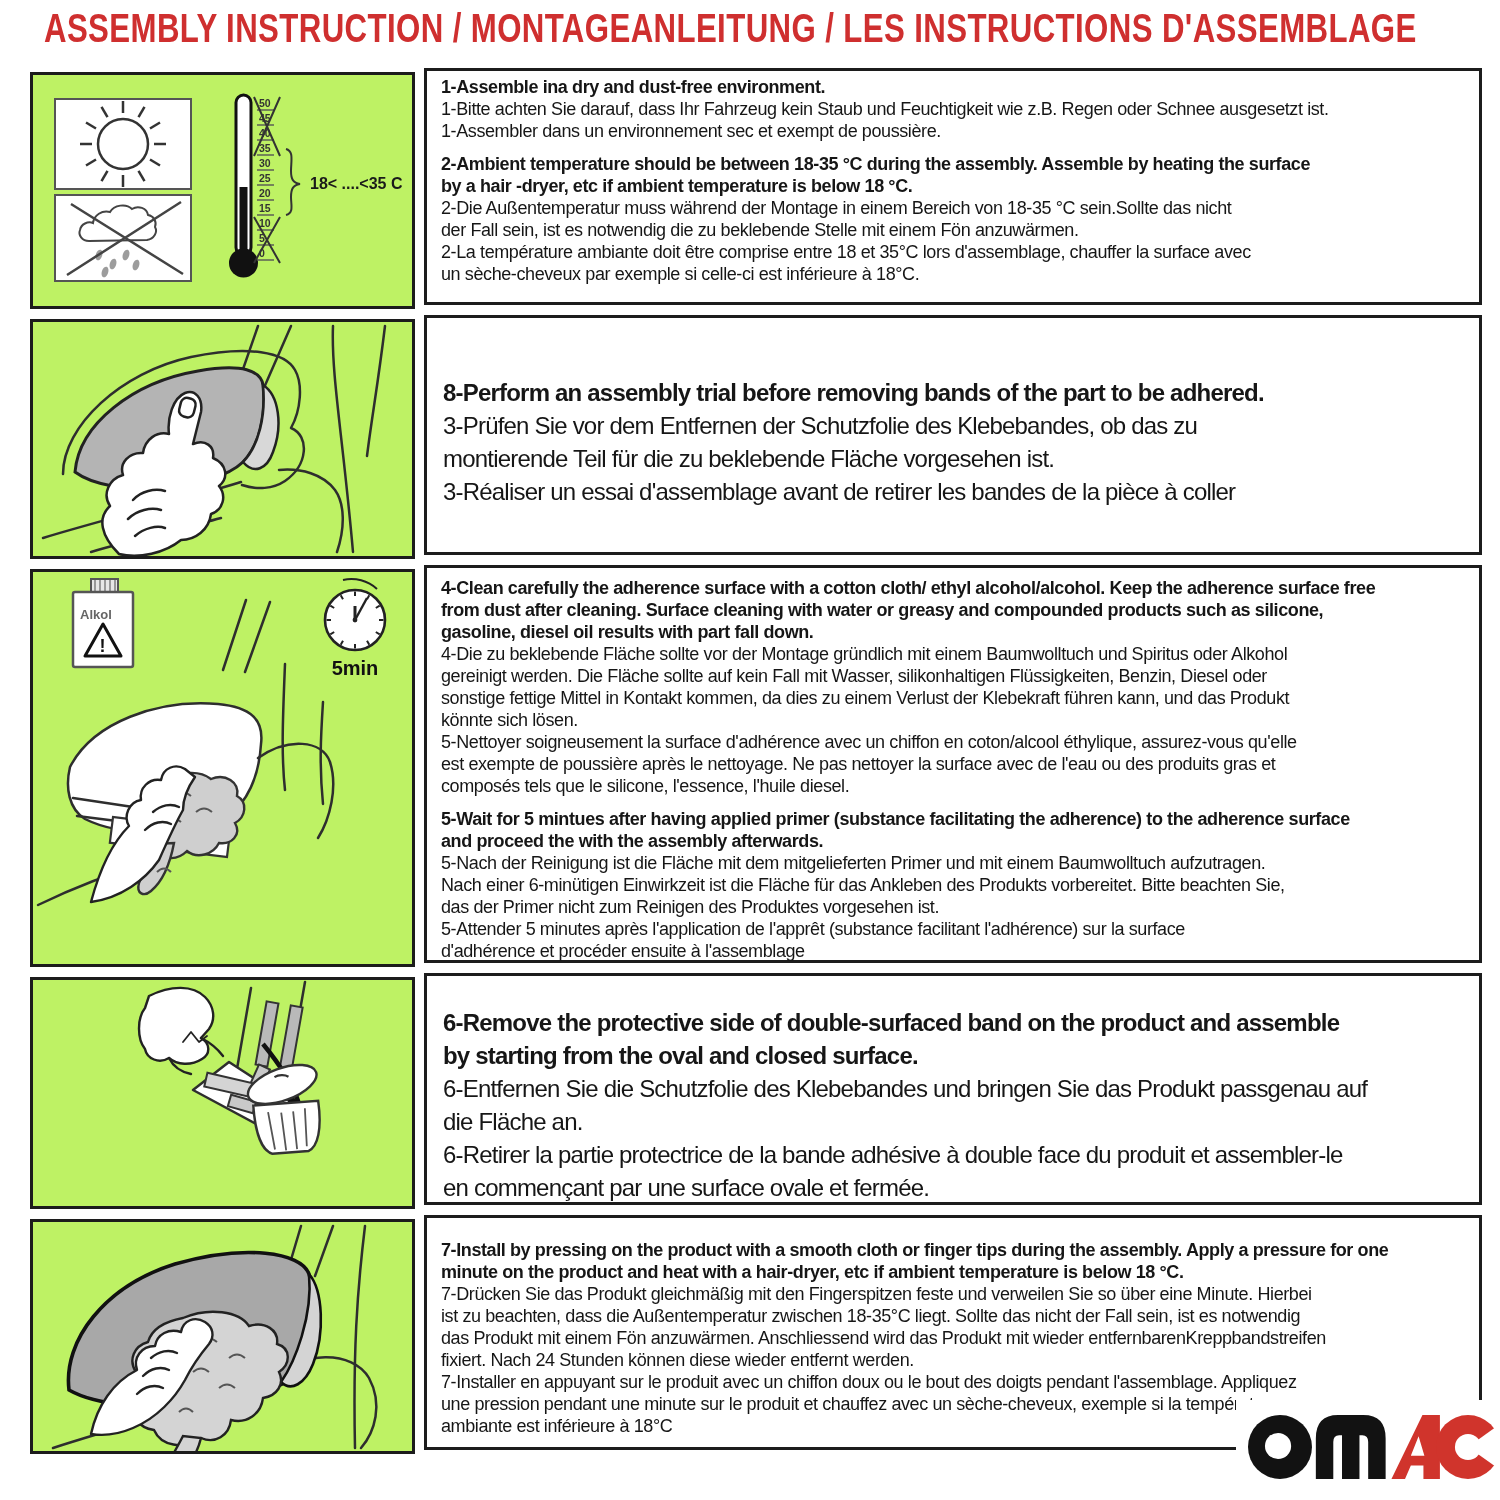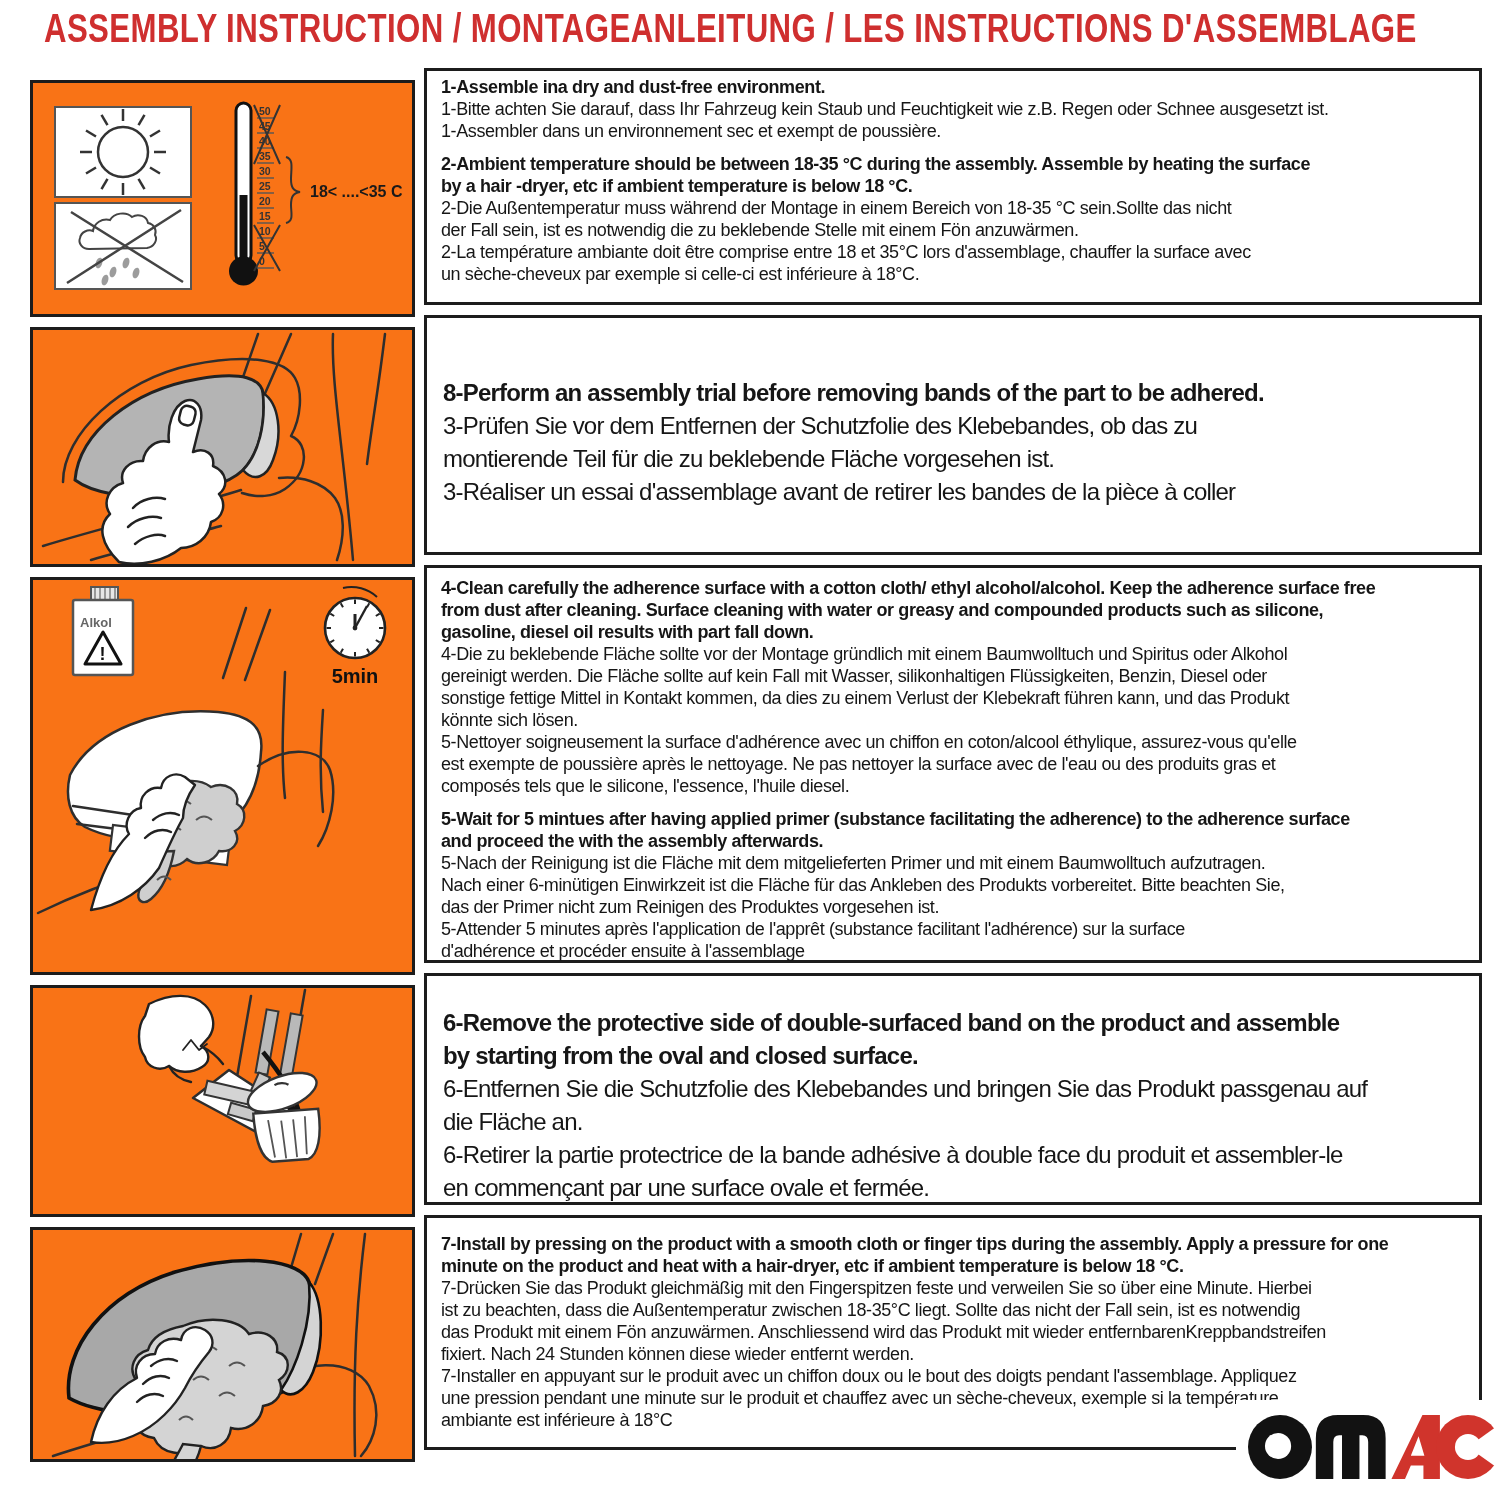--- a/index.html
+++ b/index.html
@@ -12,22 +12,22 @@
     font-size:40px; font-weight:bold; color:#cf2f2f; white-space:nowrap;
     transform:scaleX(0.78); transform-origin:0 50%; letter-spacing:0.5px;
   }
   .row { position:absolute; left:0; width:1500px; }
   .r1 { top:68px;  height:237px; }
   .r2 { top:315px; height:240px; }
   .r3 { top:565px; height:398px; }
   .r4 { top:973px; height:232px; }
   .r5 { top:1215px; height:235px; }
   .figbox {
-    position:absolute; left:30px; top:12px; width:385px; height:100%;
-    border:3px solid #1c1c1c; box-sizing:border-box; background:#f97316;
+    position:absolute; left:30px; top:4px; width:385px; height:100%;
+    border:3px solid #1c1c1c; box-sizing:border-box; background:#bef264;
   }
   .figbox svg { display:block; }
   .textbox {
     position:absolute; left:424px; top:0; width:1058px; height:100%;
     border:3px solid #1c1c1c; box-sizing:border-box; background:#fff;
   }
   .textbox p { margin:0; white-space:pre-line; }
   .textbox.small { padding:5px 14px 0 14px; }
   .textbox.small p { font-size:18px; line-height:22px; letter-spacing:-0.4px; }
   .textbox.large p { font-size:24px; line-height:33px; letter-spacing:-0.8px; }
@@ -314,21 +314,21 @@
         </g>
         <g fill="#fff" stroke="#222" stroke-width="2.4" stroke-linejoin="round" stroke-linecap="round">
           <path d="M58,212 C64,184 80,160 104,148 C100,136 108,124 122,124 C124,112 136,106 148,110 C150,98 162,94 172,100 C180,105 182,114 176,122 C166,134 158,146 152,158 C142,176 124,196 100,206 C86,212 70,214 58,212 Z"></path>
           <path d="M118,136 C126,129 136,127 144,131" fill="none"></path>
           <path d="M110,154 C118,146 128,144 136,148" fill="none"></path>
           <path d="M104,172 C112,164 122,162 130,166" fill="none"></path>
         </g>
       </g>
     </svg>
   </div>
-  <div class="textbox small" style="padding-top:15px">
+  <div class="textbox small" style="padding-top:21px">
       <p class="b">7-Install by pressing on the product with a smooth cloth or finger tips during the assembly. Apply a pressure for one
 minute on the product and heat with a hair-dryer, etc if ambient temperature is below 18 °C.</p>
       <p class="">7-Drücken Sie das Produkt gleichmäßig mit den Fingerspitzen feste und verweilen Sie so über eine Minute. Hierbei
 ist zu beachten, dass die Außentemperatur zwischen 18-35°C liegt. Sollte das nicht der Fall sein, ist es notwendig
 das Produkt mit einem Fön anzuwärmen. Anschliessend wird das Produkt mit wieder entfernbarenKreppbandstreifen
 fixiert. Nach 24 Stunden können diese wieder entfernt werden.</p>
       <p class="">7-Installer en appuyant sur le produit avec un chiffon doux ou le bout des doigts pendant l'assemblage. Appliquez
 une pression pendant une minute sur le produit et chauffez avec un sèche-cheveux, exemple si la température
 ambiante est inférieure à 18°C</p>
     </div>

